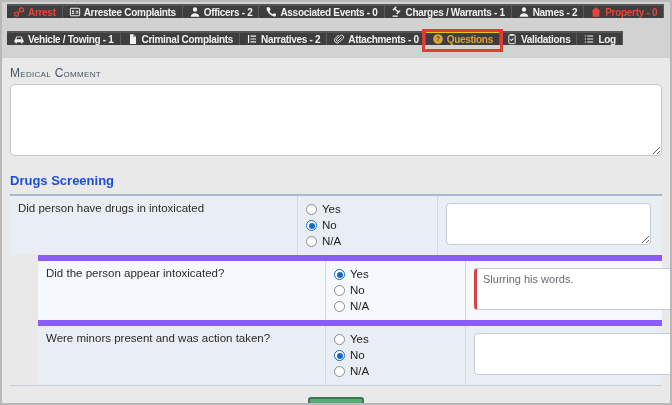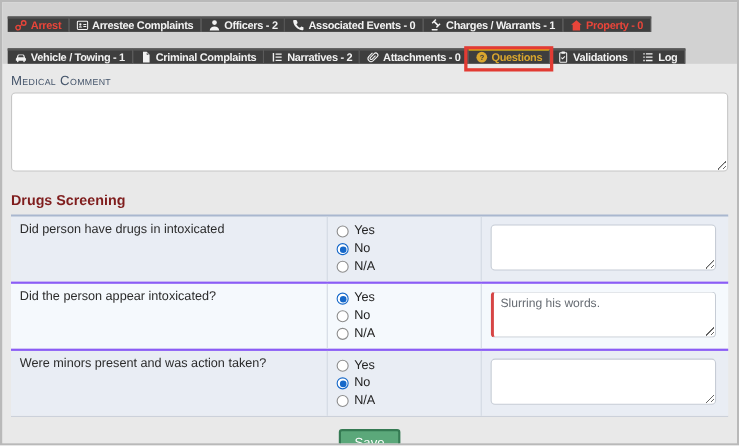--- a/index.html
+++ b/index.html
@@ -1,43 +1,43 @@
 <!DOCTYPE html>
 <html style="--tab-red: #e8453a; --tab-gold: #d9a62e; --tab-gold-border: #f2c50f; --annotation-red: #e23b33; --radio-blue: #1668c9; --flag-red: #d64545; --save-green: #5ba87a; --label-blue: #44546a; --row-odd: #e9edf4; --row-even: #f5f9fd;"><head>
 <meta charset="utf-8">
 <style>
   html,body{margin:0;padding:0;background:#fff;font-family:"Liberation Sans",sans-serif;}
   .wrapper{width:672px;height:405px;box-sizing:border-box;border:2px solid #b9b9b9;
            background:#e9e9e9;overflow:hidden;position:relative;}
   
   .tabstrip{background:#d2d2d2;padding:2px 0 0 5px;}
-  .tabrow{display:flex;height:25px;margin-bottom:2px;align-items:flex-end;}
+  .tabrow{display:flex;height:25px;margin-bottom:2px;align-items:flex-start;}
   .tabrow.row2{height:27px;margin-bottom:0;}
   .tab{display:flex;align-items:center;gap:3px;padding:0 6px;background:#3e3e3e;
        color:#f2f2f2;font-weight:bold;font-size:10px;letter-spacing:-0.3px;
        border-right:1px solid #5a5a5a;border-top:2px solid #565656;
        white-space:nowrap;position:relative;cursor:pointer;flex:0 0 auto;}
   .tab .ticon{display:inline-flex;align-items:center;}
   .tab.red{color:var(--tab-red,#e8453a);}
   .tab.active{color:var(--tab-gold,#d9a62e);border-top:2px solid var(--tab-gold-border,#f2c50f);}
   .annotation{position:absolute;left:-4px;right:-4px;top:-4px;bottom:-7px;
               border:3px solid var(--annotation-red,#e23b33);z-index:5;pointer-events:none;}
   
   .content{padding:6px 8px 0;}
   .medical-label{font-size:12px;font-weight:normal;color:var(--label-blue,#44546a);
                  font-variant:small-caps;letter-spacing:.3px;margin:2px 0 4px;}
   textarea{font-family:"Liberation Sans",sans-serif;box-sizing:border-box;}
   .medical{width:100%;height:72px;border:1px solid #c6c6c6;border-radius:4px;
            background:#fff;resize:both;margin:0 0 10px;font-size:11px;padding:4px 6px;color:#444;}
-  .section-title{font-size:13px;font-weight:bold;color:#7f1d1d;padding:3px 0 6px;
+  .section-title{font-size:13px;font-weight:bold;color:#1d4ed8;padding:3px 0 6px;
                  border-bottom:2px solid #a9b7cf;}
   
   .qtable{border-bottom:1px solid #c9cfd9;}
   .qrow{display:flex;}
-  .qrow + .qrow{border-top:2px solid #8b5cf6;}
+  .qrow + .qrow{border-top:6px solid #8b5cf6;margin-left:28px;}
   .qrow.odd{background:var(--row-odd,#e9edf4);}
   .qrow.even{background:var(--row-even,#f5f9fd);}
   .qcell{padding:6px 8px;box-sizing:border-box;}
   .qtext{flex:0 0 288px;font-size:11.5px;color:#2b2b2b;border-right:1px solid #d3d9e3;}
   .qradios{flex:0 0 140px;border-right:1px solid #d3d9e3;display:flex;
            flex-direction:column;gap:1px;justify-content:flex-start;text-align:center;}
   .qcomment{flex:1;display:flex;align-items:flex-start;padding-top:7px;}
   .ropt{display:flex;align-items:center;gap:5px;font-size:11.5px;color:#222;
         line-height:15px;cursor:pointer;}
   .radio{width:11px;height:11px;border:1px solid #8d8d8d;border-radius:50%;
@@ -103,20 +103,28 @@
               <g transform="rotate(-45 8 6.5)">
                 <rect x="7" y="1.5" width="2" height="8" rx=".4"></rect>
                 <rect x="4.8" y="1" width="6.4" height="1.8" rx=".4"></rect>
                 <rect x="4.8" y="8.2" width="6.4" height="1.8" rx=".4"></rect>
               </g>
               <rect x="1.8" y="12.6" width="7.5" height="1.8" rx=".9"></rect>
             </svg>
           </span>
           <span>Charges / Warrants - 1</span>
         </div>
+        <div class="tab">
+          <span class="ticon">
+            <svg width="12" height="12" viewBox="0 0 16 16" fill="currentColor">
+              <path d="M8 7.6A2.9 2.9 0 1 0 8 1.8a2.9 2.9 0 0 0 0 5.8zM2.2 14.2c.3-3.1 2.7-4.7 5.8-4.7s5.5 1.6 5.8 4.7z"></path>
+            </svg>
+          </span>
+          <span>Names - 2</span>
+        </div>
         <div class="tab red">
           <span class="ticon">
             <svg width="12" height="12" viewBox="0 0 16 16" fill="currentColor">
               <path d="M8 1.8 1.6 7.3h1.9v6.9h9V7.3h1.9z"></path>
             </svg>
           </span>
           <span>Property - 0</span>
         </div>
       </div>
     <div class="tabrow row2" id="tab-row-2">

